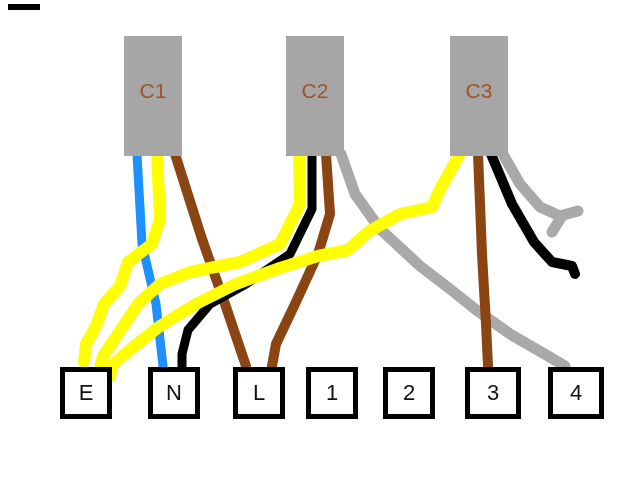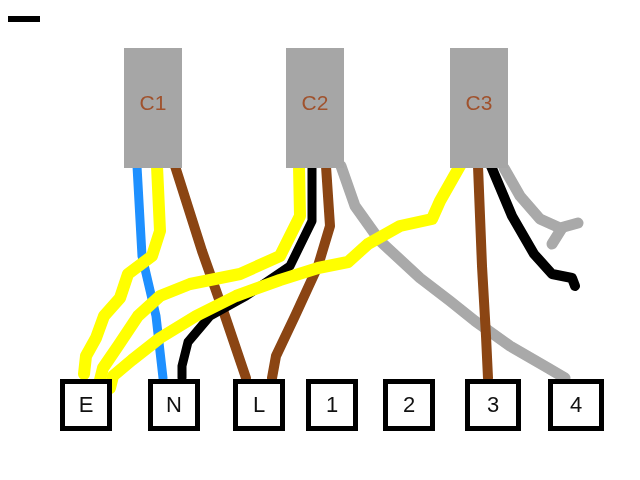--- a/index.html
+++ b/index.html
@@ -10,21 +10,21 @@
   body {
     width: 640px;
     height: 480px;
     position: relative;
     overflow: hidden;
     font-family: "Liberation Sans", sans-serif;
   }
   #canvas-root {
     position: absolute;
     left: 0;
-    top: 16px;
+    top: 4px;
     width: 640px;
     height: 384px;
   }
   svg#diagram {
     display: block;
     width: 640px;
     height: 480px;
   }
   .comp-label {
     font-family: "Liberation Sans", sans-serif;

